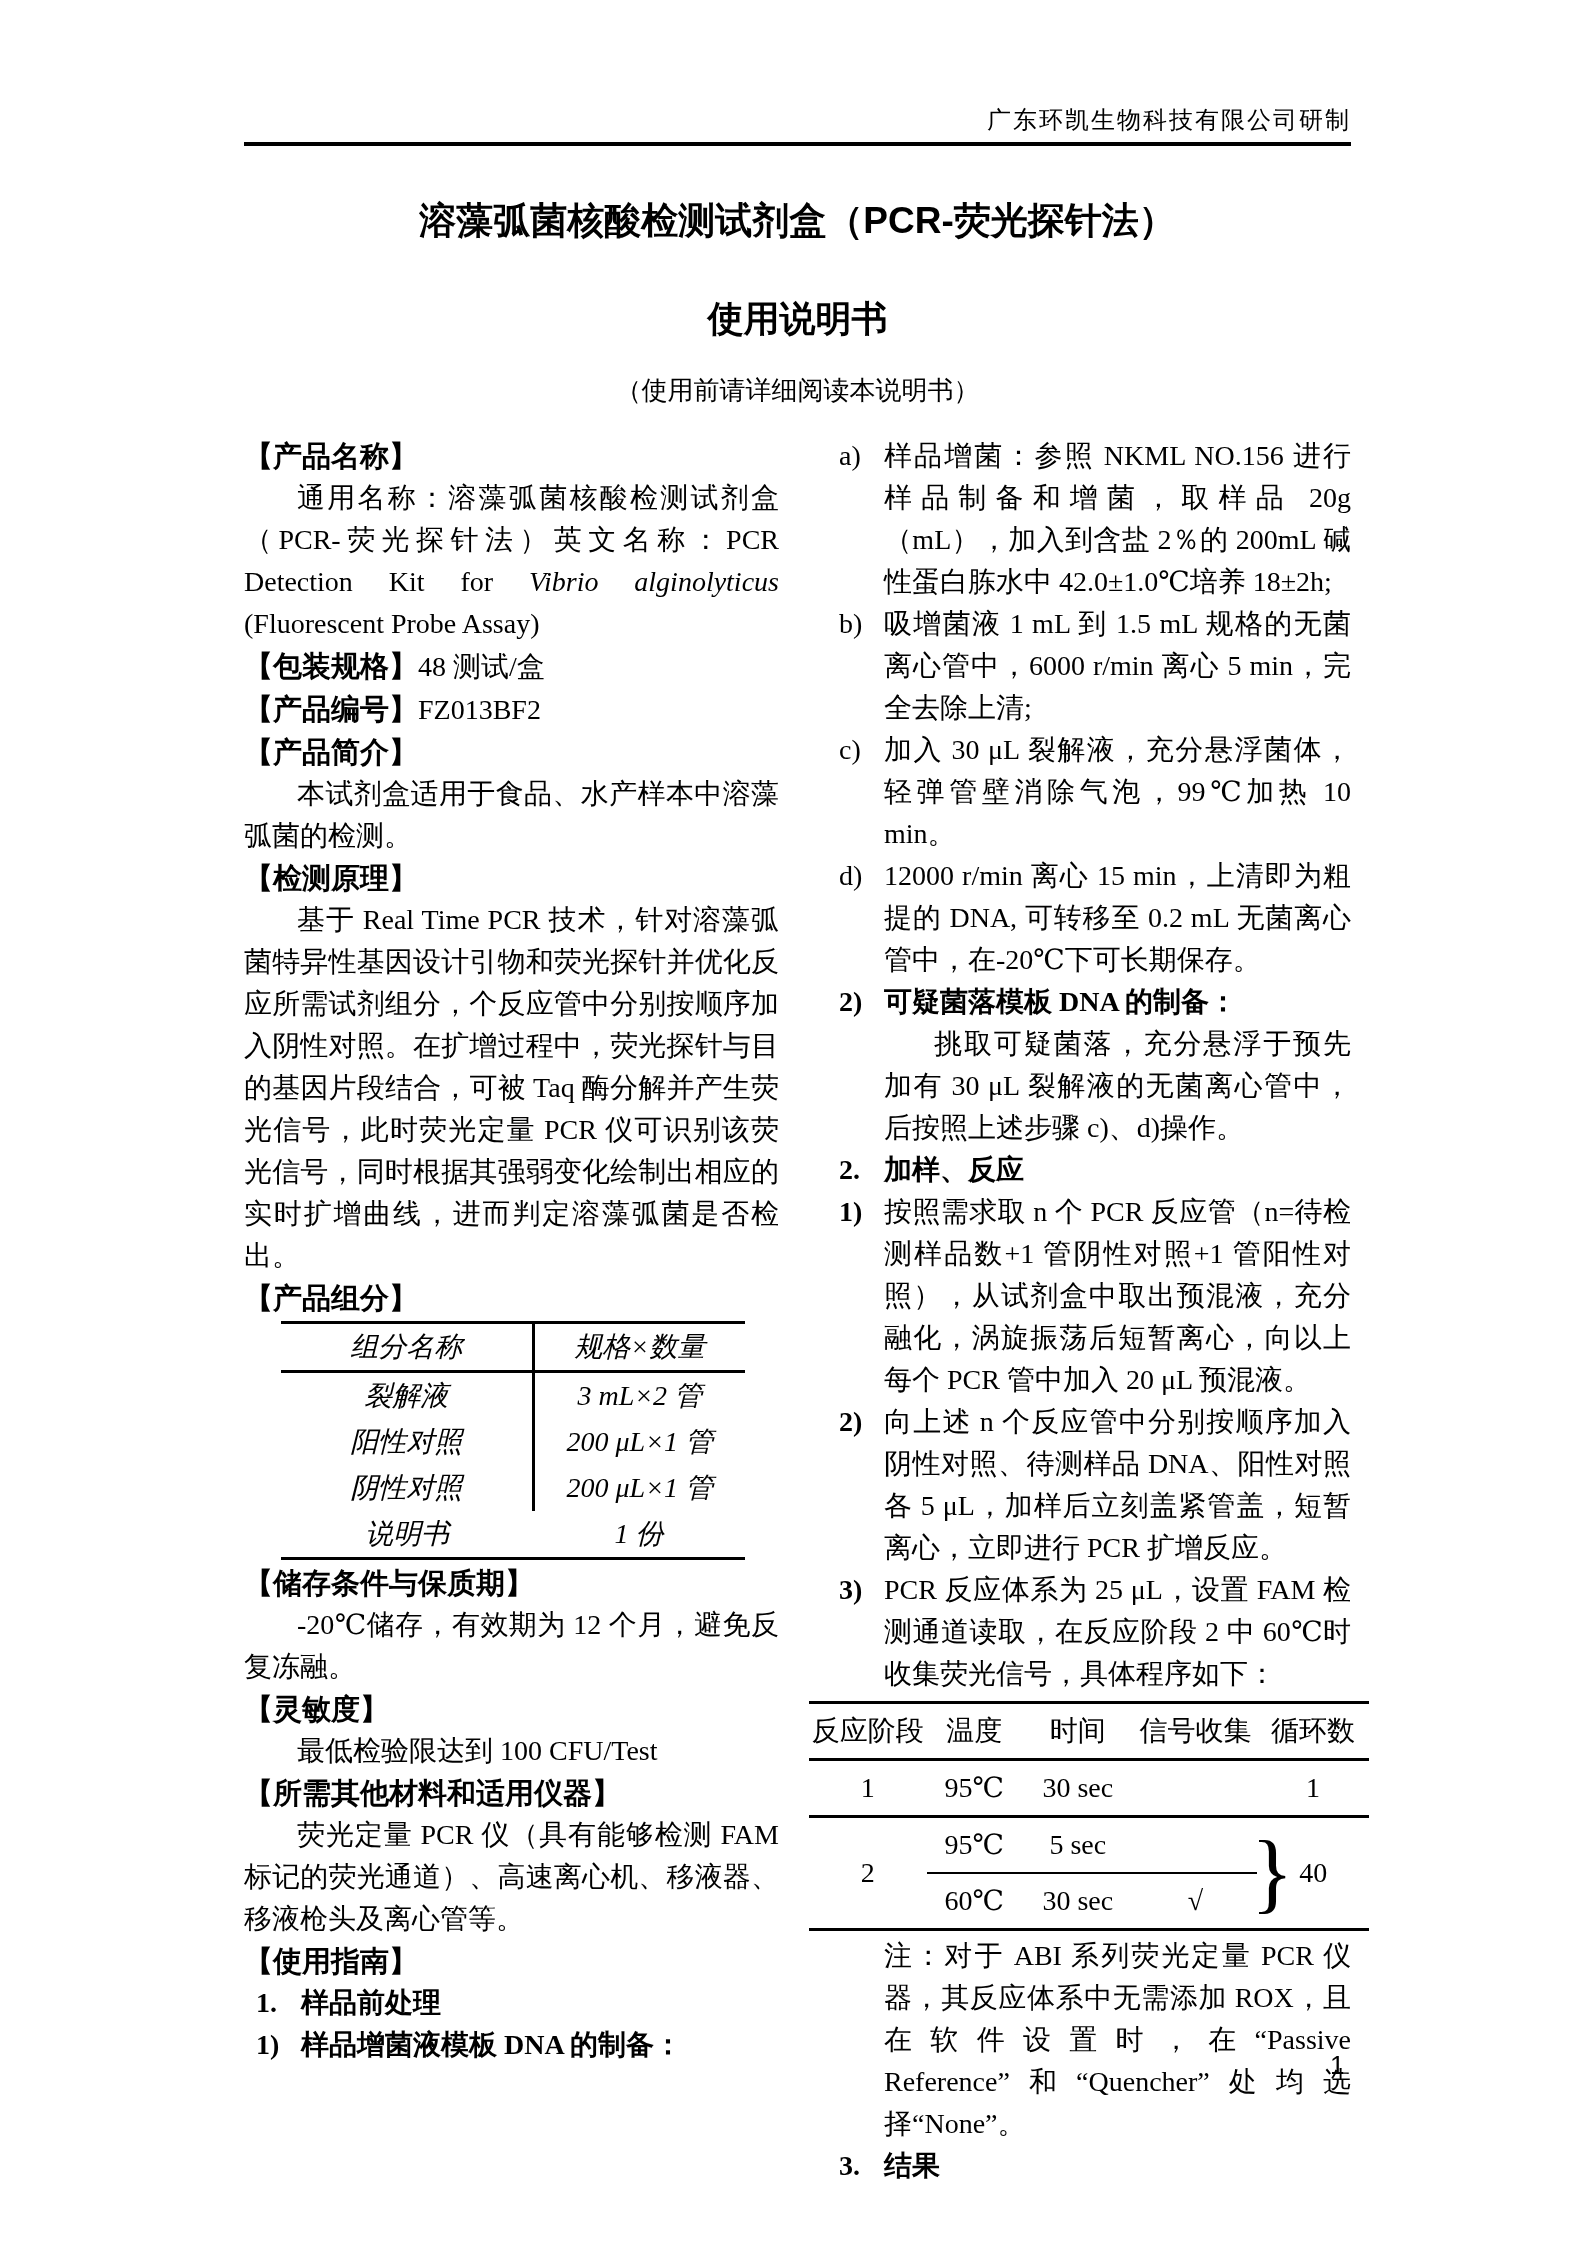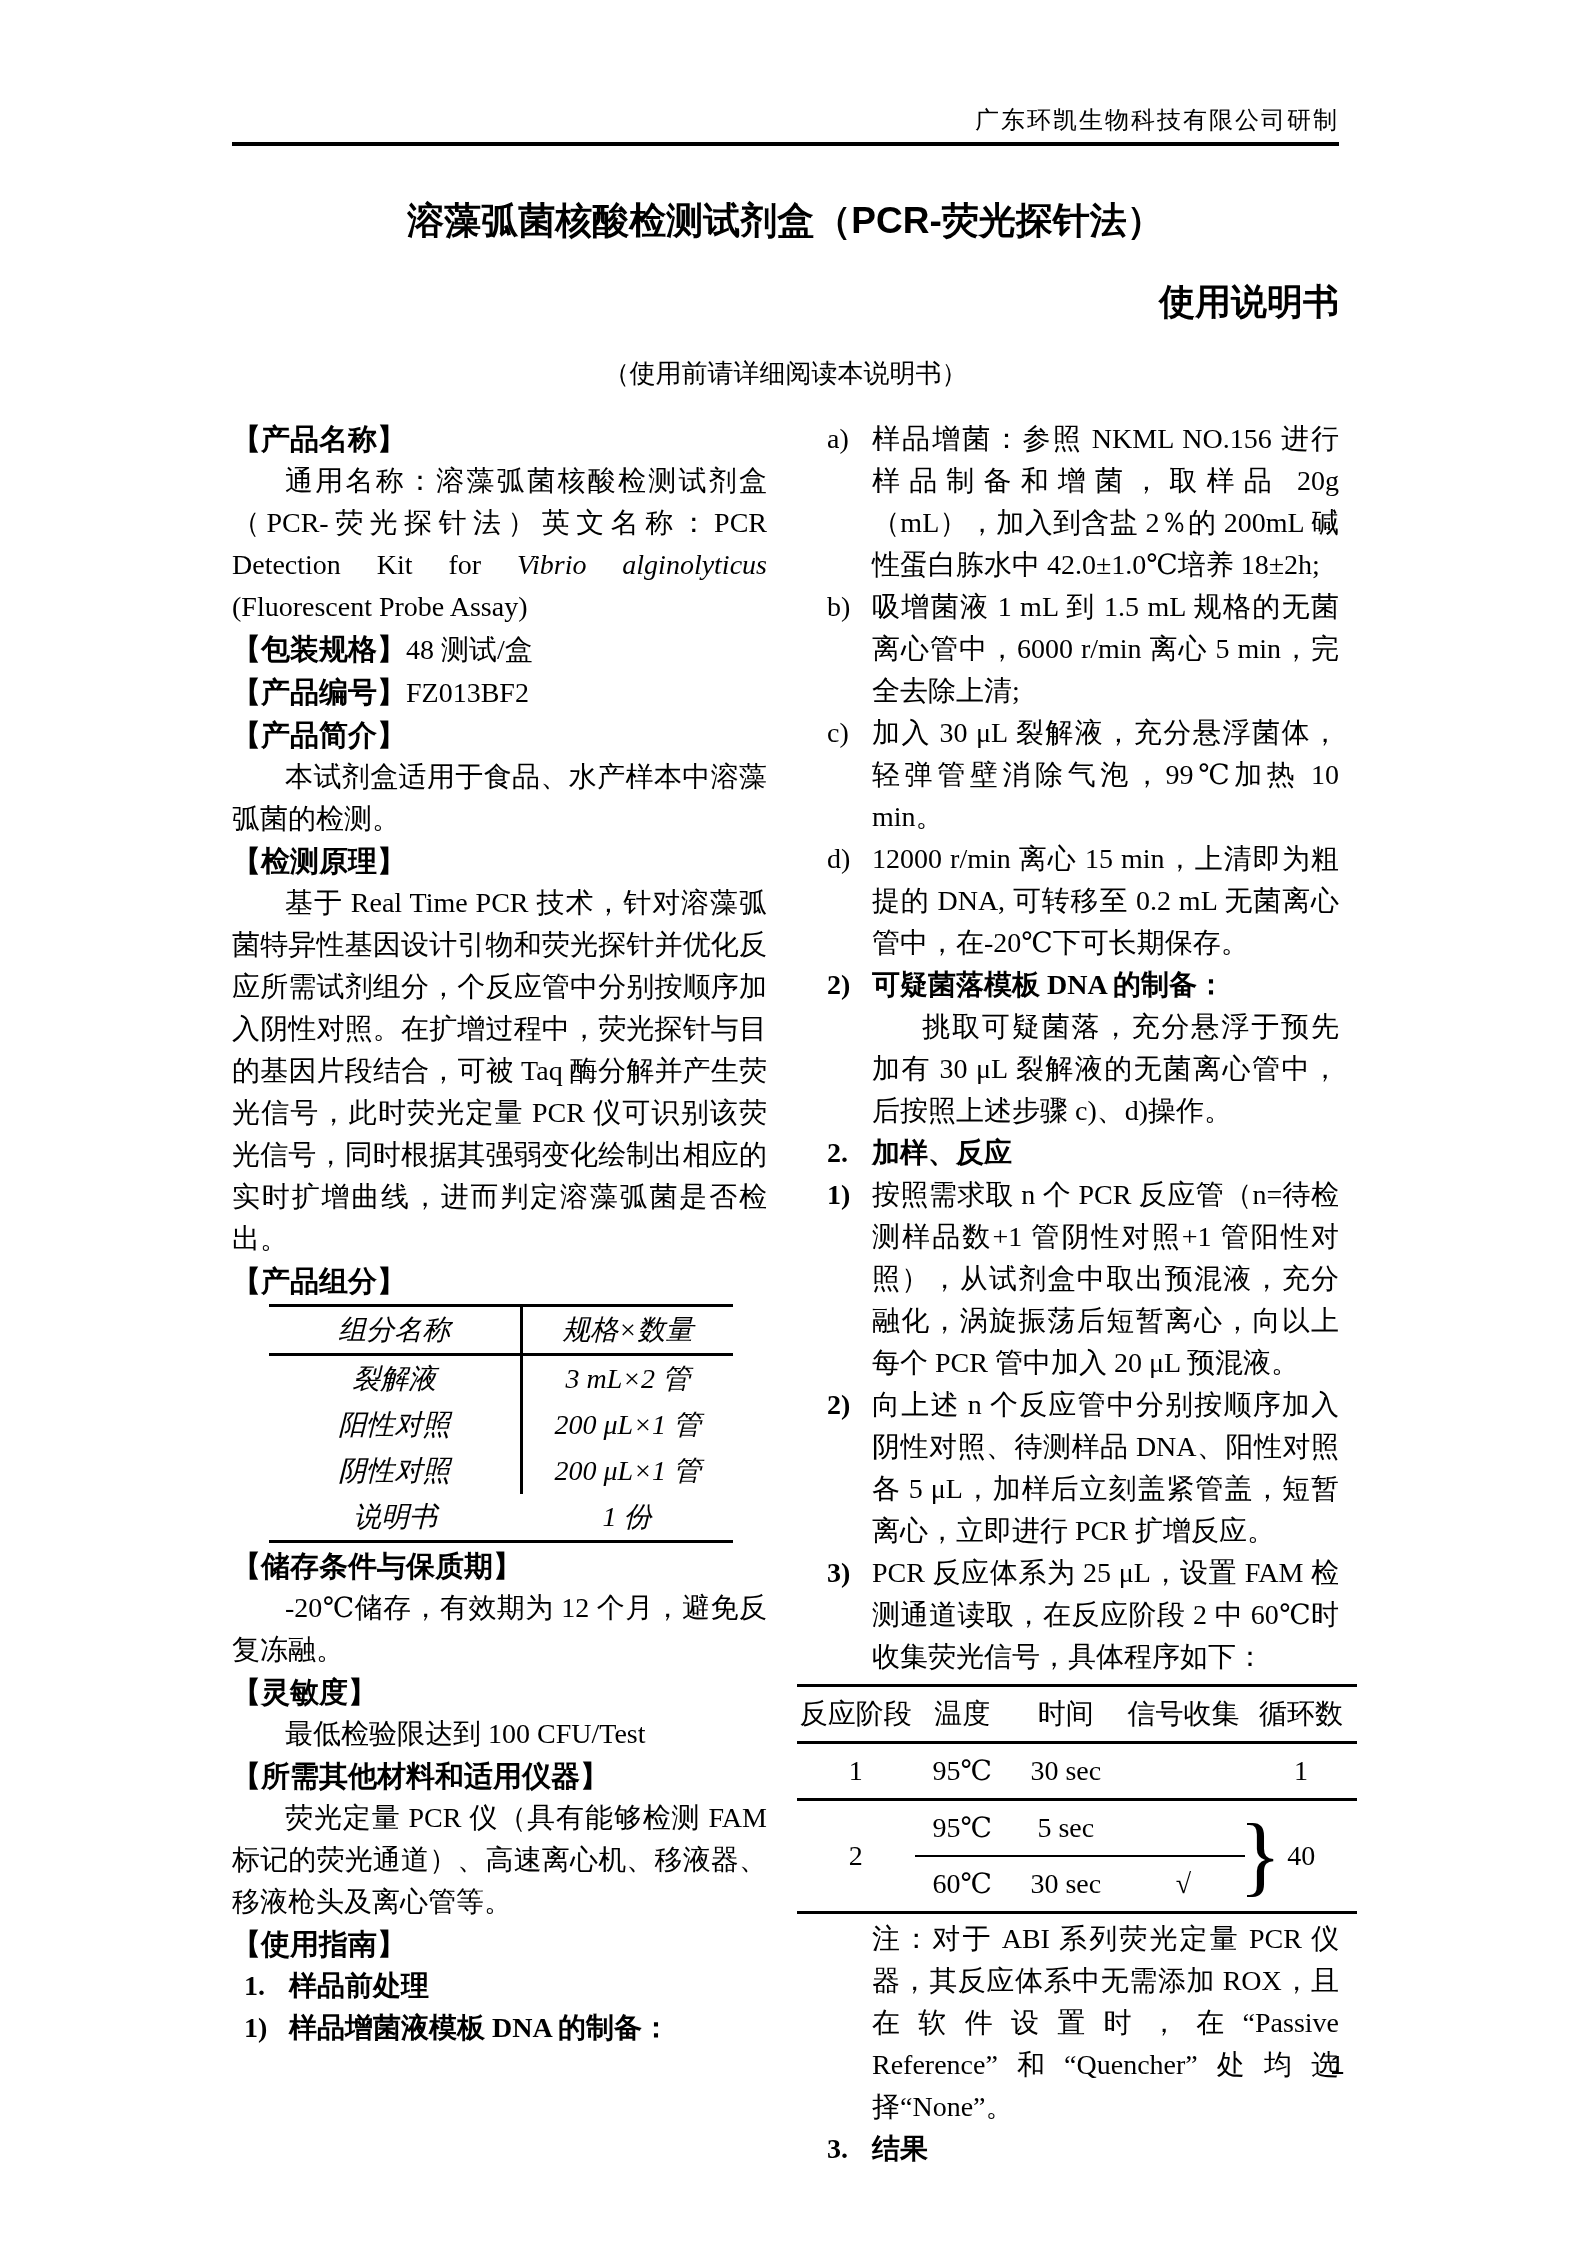--- a/index.html
+++ b/index.html
@@ -6,39 +6,39 @@
   .page {
     position:relative;
     width:1587px; height:2245px;
     margin:0 auto;
     background:#ffffff;
     color:#000;
     font-family:"Liberation Serif","DejaVu Serif",serif;
     font-size:28px;
     overflow:hidden;
   }
-  .content { position:absolute; left:232px; top:0; width:1107px; }
+  .content { position:absolute; left:244px; top:0; width:1107px; }
 
   
   .runhead {
     height:146px;
     border-bottom:4px solid #000;
     display:flex; align-items:flex-end; justify-content:flex-end;
     padding-bottom:6px; box-sizing:border-box;
   }
   .runhead .company { font-size:24px; letter-spacing:2px; }
 
   
   .doc-title {
     margin-top:51px; text-align:center;
     font-family:"Liberation Sans","DejaVu Sans",sans-serif;
     font-weight:bold; font-size:37px; line-height:48px;
   }
   .doc-subtitle {
-    margin-top:33px; text-align:right;
+    margin-top:50px; text-align:center;
     font-family:"Liberation Sans","DejaVu Sans",sans-serif;
     font-weight:bold; font-size:36px; line-height:48px;
   }
   .read-note { margin-top:30px; text-align:center; font-size:26px; line-height:36px; }
 
   
   .columns { display:flex; margin-top:26px; }
   .col-left  { width:535px; margin-right:48px; }
   .col-right { width:524px; }
   p.para { margin:0; line-height:42px; text-align:justify; }

